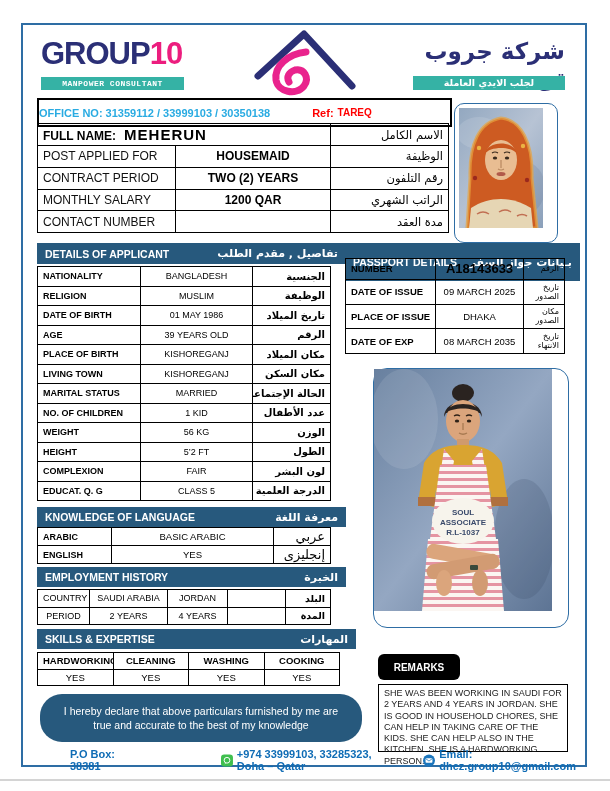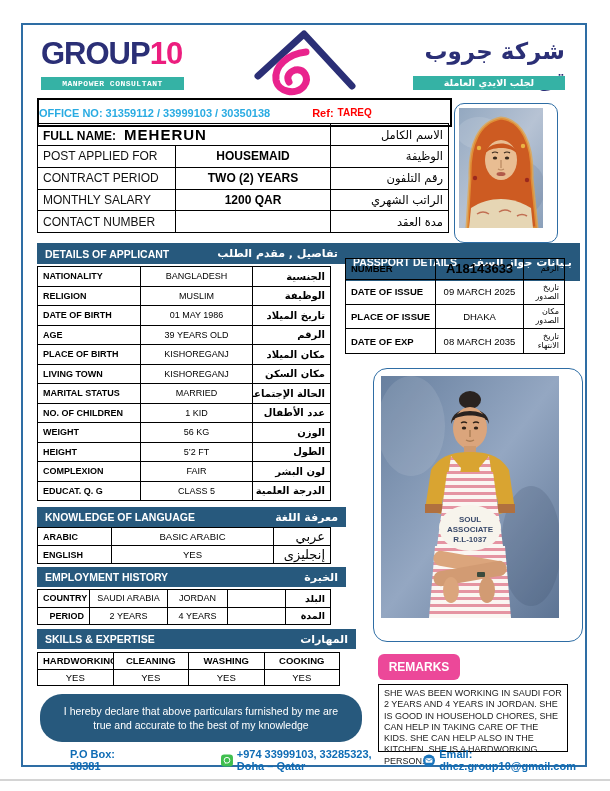--- a/index.html
+++ b/index.html
@@ -17,21 +17,21 @@
   .ar-tag{left:413px;top:76px;width:152px;height:14px;font-size:9.5px;line-height:14px;}
   
   .office-box{left:37px;top:98px;width:411px;height:25px;border:2px solid #000;
     display:flex;align-items:center;font-weight:bold;font-size:11px;}
   .office-no{color:#29abe2;margin-left:0;}
   .ref{color:#ff0000;margin-left:42px;}
   .ref-val{color:#ff0000;font-size:10px;margin-left:4px;}
   
   .photo-frame{border:1.5px solid #2e6da4;background:#fff;}
   .headshot{left:454px;top:103px;width:94px;height:130px;border-radius:10px;padding:4px;}
-  .bodyshot{left:373px;top:368px;width:194px;height:258px;border-radius:14px;padding:7px;}
+  .bodyshot{left:373px;top:368px;width:194px;height:258px;border-radius:14px;}
   
   table{border-collapse:collapse;table-layout:fixed;}
   td{border:1.5px solid #000;padding:0 5px;overflow:hidden;white-space:nowrap;}
   .main-table{left:37px;top:123px;width:411px;height:110px;}
   .main-table td{font-size:12px;}
   .main-table .lab{font-weight:normal;color:#111;}
   .main-table .val{font-weight:bold;text-align:center;}
   .main-table .arc{text-align:right;font-size:11.5px;}
   .fn-lab{font-weight:bold;font-size:12px;}
   .fn-val{font-weight:bold;font-size:15px;letter-spacing:1px;margin-left:8px;}
@@ -53,31 +53,31 @@
   .pass-table .arc{text-align:right;font-size:8px;white-space:normal;line-height:9px;}
   .lang-bar{left:37px;top:507px;width:293px;height:20px;}
   .lang-table{left:37px;top:527px;width:293px;height:37px;}
   .lang-table td{font-size:9px;}
   .lang-table .lab{font-weight:bold;}
   .lang-table .val{text-align:center;font-size:9.5px;}
   .lang-table .arc{text-align:right;font-size:13px;}
   .emp-bar{left:37px;top:567px;width:293px;height:20px;}
   .emp-table{left:37px;top:589px;width:293px;height:36px;}
   .emp-table td{font-size:9px;text-align:center;}
-  .emp-table .lab{font-weight:bold;text-align:right;}
+  .emp-table .lab{font-weight:normal;text-align:center;}
   .emp-table .arc{text-align:right;font-weight:bold;font-size:9.5px;}
   .skills-bar{left:37px;top:629px;width:303px;height:20px;}
   .skills-table{left:37px;top:652px;width:303px;height:34px;}
   .skills-table td{font-size:9.5px;text-align:center;}
   .skills-table .hd{font-weight:bold;}
   .declaration{left:40px;top:694px;width:322px;height:48px;background:#27597d;
     border-radius:22px;color:#fff;font-size:10.5px;display:flex;align-items:center;
     justify-content:center;text-align:center;padding:0 20px;box-sizing:border-box;line-height:14px;}
-  .remarks-btn{left:378px;top:654px;width:82px;height:26px;background:#ec4899;
-    border-radius:6px;color:#fff;font-weight:bold;font-size:12px;display:flex;
+  .remarks-btn{left:378px;top:654px;width:82px;height:26px;background:#000000;
+    border-radius:6px;color:#fff;font-weight:bold;font-size:10px;display:flex;
     align-items:center;justify-content:center;}
   .remarks-box{left:378px;top:684px;width:190px;height:68px;border:1.5px solid #000;
     font-size:9px;line-height:11.3px;padding:3px 5px;box-sizing:border-box;color:#1a1a1a;font-weight:500;}
   
   .footer{left:37px;top:744px;width:540px;height:20px;display:flex;align-items:center;
     color:#0f6cb5;font-weight:bold;font-size:11px;margin-top:6px;}
   .po{margin-left:33px;}
   .wa-icon{margin-left:88px;margin-right:4px;width:15px;height:15px;}
   .em-icon{margin-left:22px;margin-right:4px;width:15px;height:15px;}
   .bottom-line{left:0;top:779px;width:610px;height:2px;background:#d4d4d4;}

